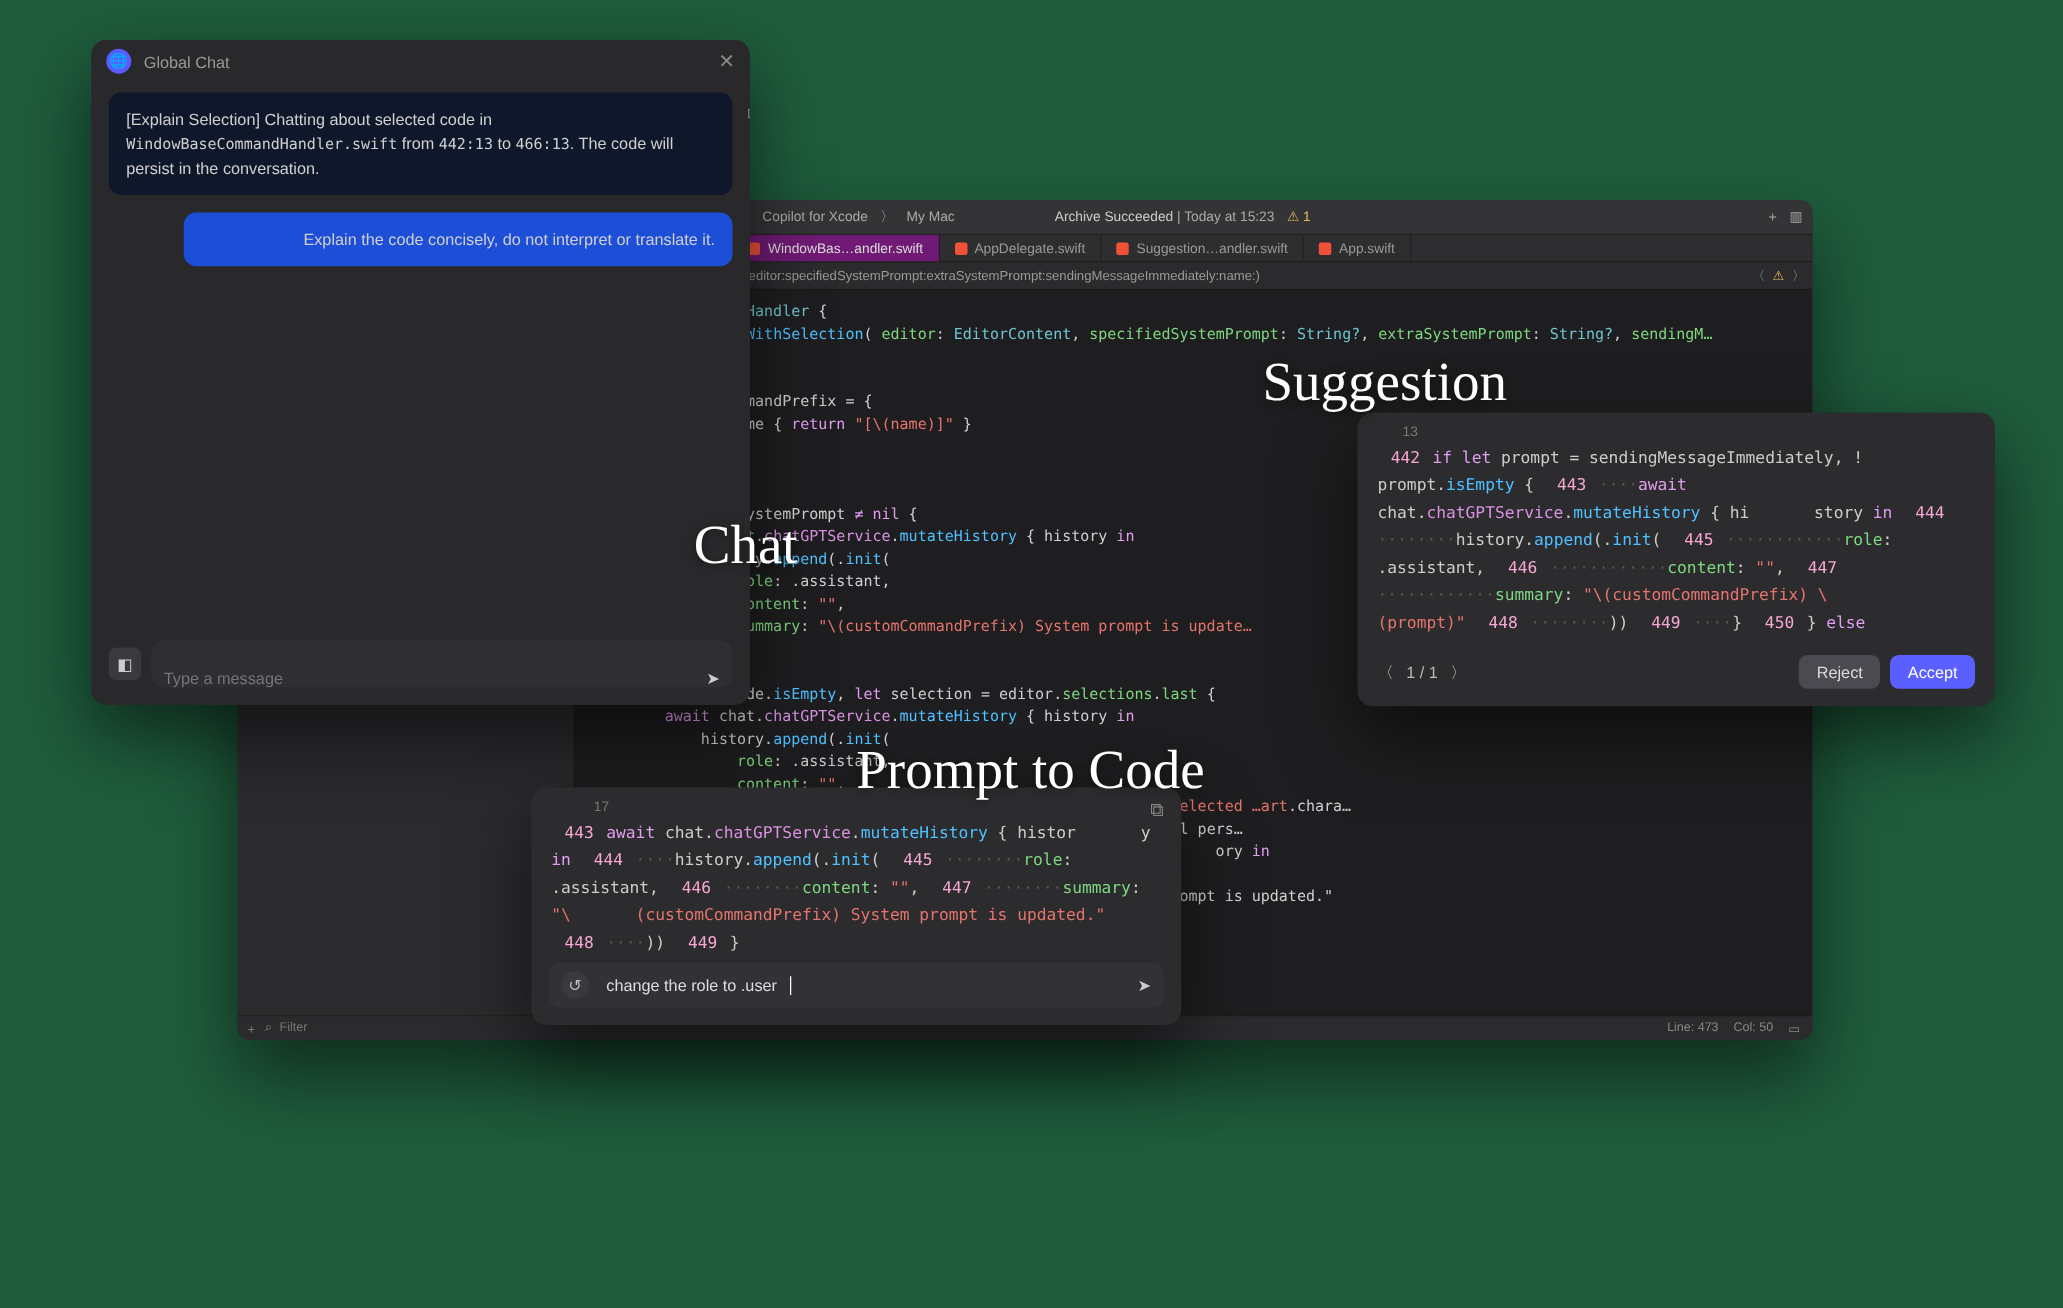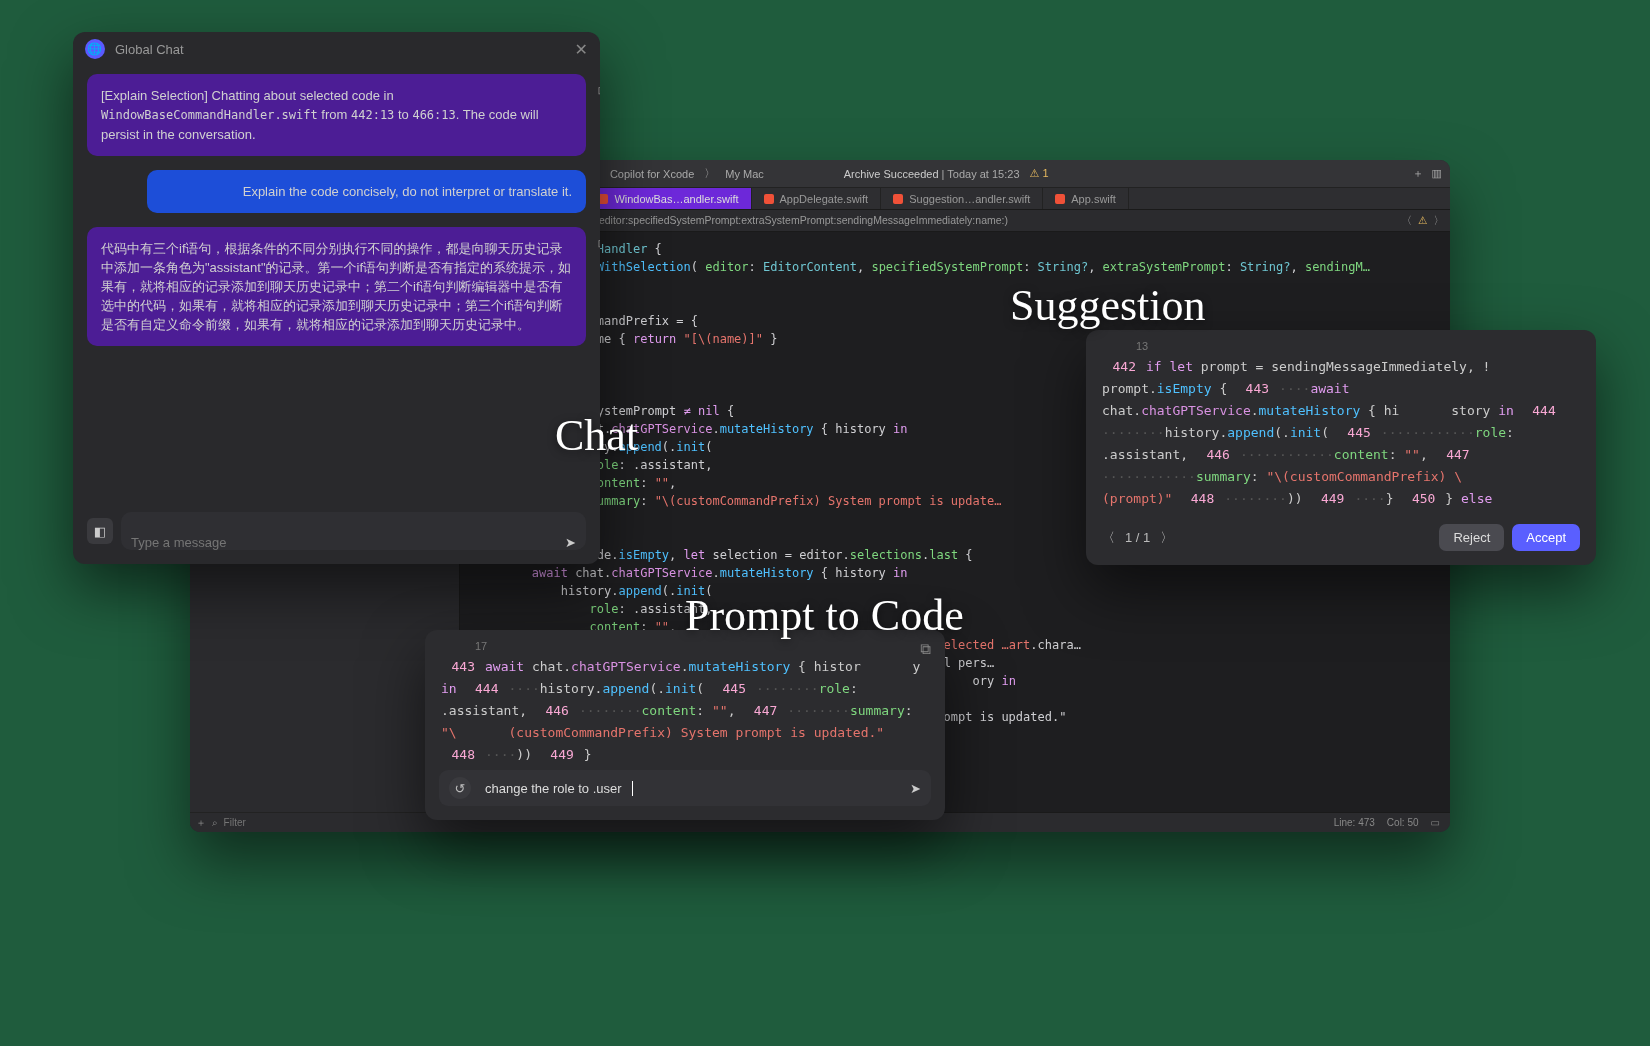--- a/index.html
+++ b/index.html
@@ -44,21 +44,21 @@
   .xcode-toolbar .ctr { display:flex; align-items:center; gap:10px;justify-content:flex-end; }
   .xcode-toolbar .right { position:absolute; right:8px; display:flex; gap:8px; align-items:center; }
   .xcode-tabbar {
     height: 22px;
     background: #2e2e31;
     border-bottom: 1px solid #1a1a1a;
     display: flex;
     font-size: 11px; color: #999;
   }
   .xcode-tab { padding: 3px 12px; display:flex; align-items:center; gap:6px; border-right:1px solid #222; white-space:nowrap; }
-  .xcode-tab.active { background: #6d28d9; color:#ddd;justify-content:space-between; }
+  .xcode-tab.active { background: #701a75; color:#ddd;justify-content:space-between; }
   .swift-ico { width:10px;height:10px;background:#f05138;border-radius:2px; display:inline-block; }
   .path-bar {
     height: 22px; background:#2b2b2e; border-bottom:1px solid #1a1a1a;
     display:flex;align-items:center; font-size:10.5px; color:#999; padding:0 6px; gap:4px; overflow:hidden;
   }
   .xcode-body { flex:1; display:flex; overflow:hidden; }
   .xcode-nav {
     width: 270px; background:#2b2b2e; border-right:1px solid #1a1a1a;
     font-size:11px; color:#bbb; padding:4px 0; overflow:hidden;
   }
@@ -81,21 +81,21 @@
     position:absolute; left:73px; top:32px;
     width: 527px; height: 532px;
     background:#29292c;
     border-radius:12px; box-shadow:0 25px 60px rgba(0,0,0,.55);
     display:flex; flex-direction:column;
   }
   .chat-header{height:34px; display:flex; align-items:center; padding:0 12px; gap:10px; color:#999; font-size:13px;}
   .chat-header .globe{width:20px;height:20px;border-radius:50%;background:#5a5aff;display:flex;align-items:center;justify-content:center;color:#fff;font-size:12px;}
   .chat-header .x{margin-left:auto;color:#888;font-size:16px;}
   .chat-body{flex:1; padding:8px 14px; overflow:hidden; display:flex; flex-direction:column; gap:14px;}
-  .msg{background:#4c1d95; border-radius:10px; padding:12px 14px; font-size:13px; line-height:19px; color:#d0d0d0; position:relative;}
+  .msg{background:#0f172a; border-radius:10px; padding:12px 14px; font-size:13px; line-height:19px; color:#d0d0d0; position:relative;}
   .msg.user{background:#1d4ed8; margin-left:60px; text-align:right;}
   .msg .code{font-family:Menlo,monospace; font-size:12px;}
   .msg .copy{position:absolute; top:8px; right:-22px; color:#888; font-size:14px;}
   .chat-input{margin:10px 14px 16px; height:38px; background:#2f2f33; border-radius:10px; display:flex; align-items:center; padding:0 10px; gap:10px;}
   .chat-input input{flex:1; background:transparent; border:none; outline:none; color:#ccc; font-size:13px;}
   .eraser{width:26px;height:26px;background:#3a3a3e;border-radius:6px;display:flex;align-items:center;justify-content:center;color:#ccc;}
 
   
   .sugg {
     position:absolute; right:54px; top:330px;
@@ -288,36 +288,32 @@
     <span class="x">✕</span>
   </div>
   <div class="chat-body">
     <div class="msg">
       <span class="copy">⧉</span>
       <span>[Explain Selection] Chatting about selected code in </span><span class="code">WindowBaseCommandHandler.swift</span><span> from </span><span class="code">442:13</span><span> to </span><span class="code">466:13</span><span>. The code will persist in the conversation.</span>
     </div>
     <div class="msg user">
       <span>Explain the code concisely, do not interpret or translate it.</span>
     </div>
-    <div class="msg">
-      <span class="copy">⧉</span>
-      <span>代码中有三个if语句，根据条件的不同分别执行不同的操作，都是向聊天历史记录中添加一条角色为"assistant"的记录。第一个if语句判断是否有指定的系统提示，如果有，就将相应的记录添加到聊天历史记录中；第二个if语句判断编辑器中是否有选中的代码，如果有，就将相应的记录添加到聊天历史记录中；第三个if语句判断是否有自定义命令前缀，如果有，就将相应的记录添加到聊天历史记录中。</span>
-    </div>
   </div>
   <div style="display:flex;align-items:center;gap:8px;padding:0 14px 14px;">
     <span class="eraser">◧</span>
     <div class="chat-input" style="flex:1;margin:0;align-items:flex-end;">
       <input placeholder="Type a message" style="">
       <span style="color:#ccc;">➤</span>
     </div>
   </div>
 </div>
 
 <div class="sugg">
-  <div style="font-size:11px;color:#777;padding-left:26px;margin-left:24px;">13</div>
+  <div style="font-size:11px;color:#777;padding-left:36px;">13</div>
   <div class="sugg-code">
 <span class="sugg-ln">442</span><span class="tok-kw">if</span> <span class="tok-kw">let</span> prompt = sendingMessageImmediately, !
 <span class="sugg-ln">   </span>prompt.<span class="tok-fn">isEmpty</span> {
 <span class="sugg-ln">443</span><span class="dots">····</span><span class="tok-kw">await</span> chat.<span class="tok-pink">chatGPTService</span>.<span class="tok-fn">mutateHistory</span> { hi
 <span class="sugg-ln">   </span>story <span class="tok-kw">in</span>
 <span class="sugg-ln">444</span><span class="dots">········</span>history.<span class="tok-fn">append</span>(.<span class="tok-fn">init</span>(
 <span class="sugg-ln">445</span><span class="dots">············</span><span class="tok-prop">role</span>: .assistant,
 <span class="sugg-ln">446</span><span class="dots">············</span><span class="tok-prop">content</span>: <span class="tok-str">""</span>,
 <span class="sugg-ln">447</span><span class="dots">············</span><span class="tok-prop">summary</span>: <span class="tok-str">"\(customCommandPrefix) \</span>
 <span class="sugg-ln">   </span><span class="tok-str">(prompt)"</span>

